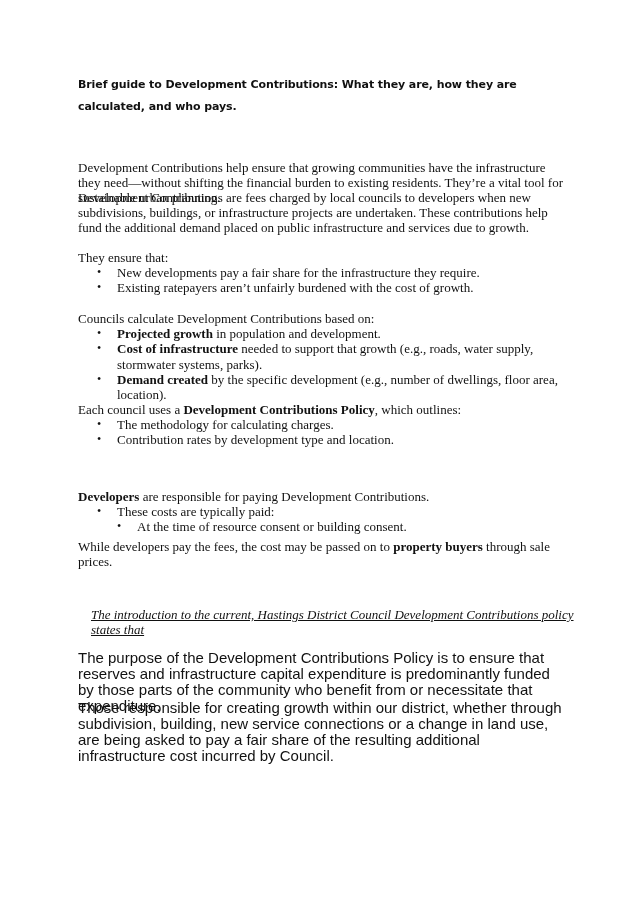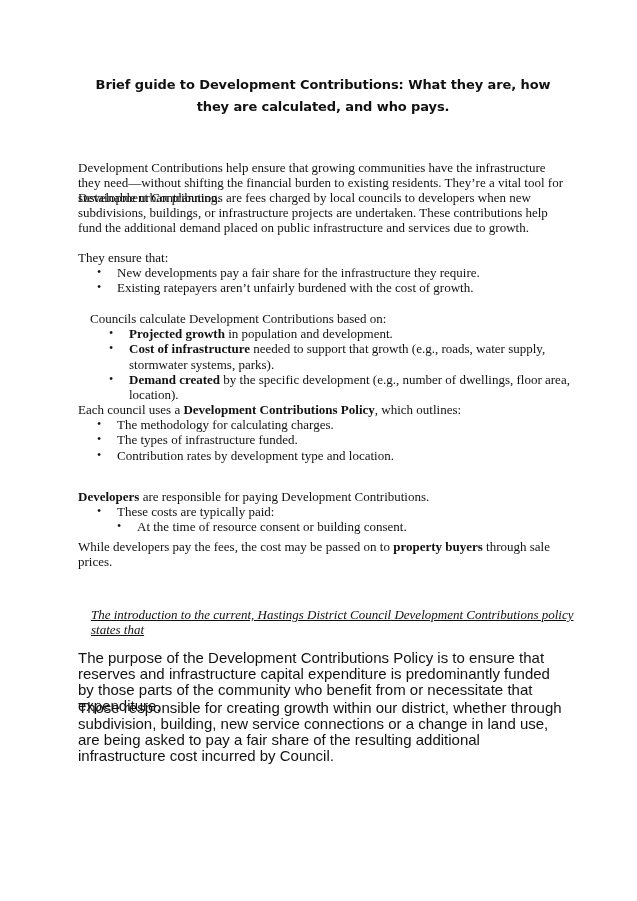--- a/index.html
+++ b/index.html
@@ -1,28 +1,28 @@
 <!DOCTYPE html>
 <html><head>
 <meta charset="utf-8">
 <style>
   html, body { margin: 0; padding: 0; background: #ffffff; }
   body { width: 637px; height: 901px; position: relative; overflow: hidden; color: #111; }
   .page { position: absolute; left: 78px; top: 74px; width: 490px; }
   .title {
     font-family: "DejaVu Sans", sans-serif; font-weight: bold;
-    font-size: 13px; line-height: 22px; margin: 0; letter-spacing: -0.1px; text-align: center;
+    font-size: 11px; line-height: 22px; margin: 0; letter-spacing: -0.1px;
   }
   .serif { font-family: Liberation Serif, serif; font-size: 13px; line-height: 15.2px; }
   .sans { font-family: "Liberation Sans", sans-serif; font-size: 15px; line-height: 16px; }
   p { margin: 0; }
   .p1 { position: absolute; top: 86px; }
   .p2 { position: absolute; top: 116px; }
   .p3 { position: absolute; top: 176px; }
-  .p4 { position: absolute; top: 237px; margin-left: 12px; }
+  .p4 { position: absolute; top: 237px; }
   .p5 { position: absolute; top: 328px; }
   .p6 { position: absolute; top: 415px; }
   .p7 { position: absolute; top: 465px; }
   .p8 { position: absolute; top: 533px; margin-left: 13px; }
   .q1 { position: absolute; top: 576px; }
   .q2 { position: absolute; top: 626px; }
   ul { margin: 0; padding: 0; list-style: none; }
   li { position: relative; padding-left: 39px; }
   li::before { content: "\2022"; position: absolute; left: 19px; top: 0; font-size: 12px; }
   ul.sub li { padding-left: 59px; }
@@ -54,21 +54,20 @@
       <li><b>Projected growth</b><span> in population and development.</span></li>
       <li><b>Cost of infrastructure</b><span> needed to support that growth (e.g., roads, water supply, stormwater systems, parks).</span></li>
       <li><b>Demand created</b><span> by the specific development (e.g., number of dwellings, floor area, location).</span></li>
     </ul>
   </div>
 
   <div class="serif block p5">
     <p><span>Each council uses a </span><b>Development Contributions Policy</b><span>, which outlines:</span></p>
     <ul>
       <li>The methodology for calculating charges.</li>
-      <li>The types of infrastructure funded.</li>
       <li>Contribution rates by development type and location.</li>
     </ul>
   </div>
 
   <div class="serif block p6">
     <p><b>Developers</b><span> are responsible for paying Development Contributions.</span></p>
     <ul>
       <li>These costs are typically paid:</li>
     </ul>
     <ul class="sub">

